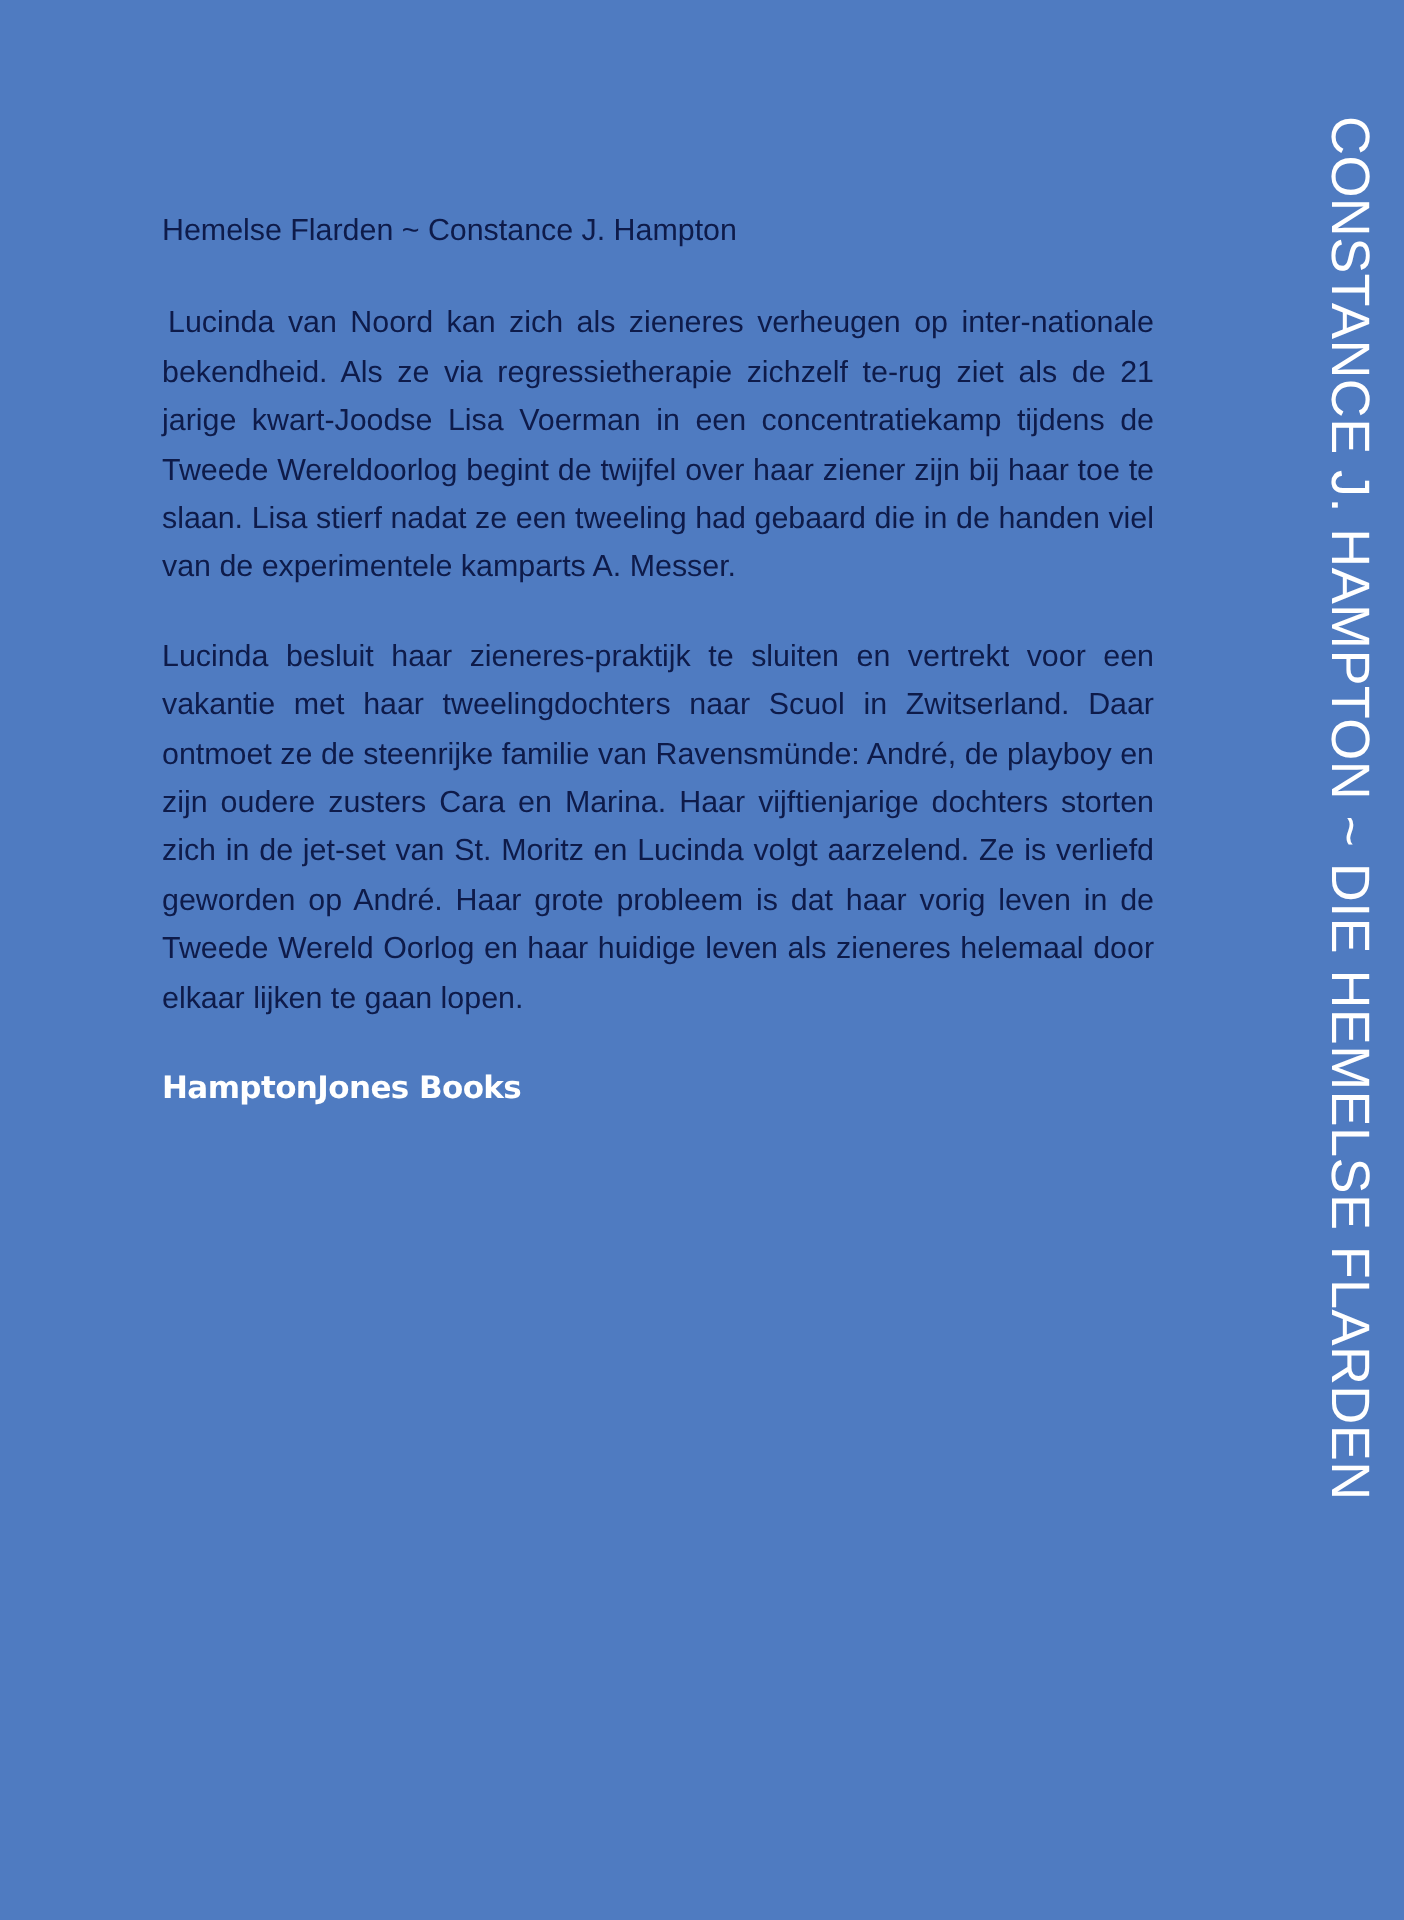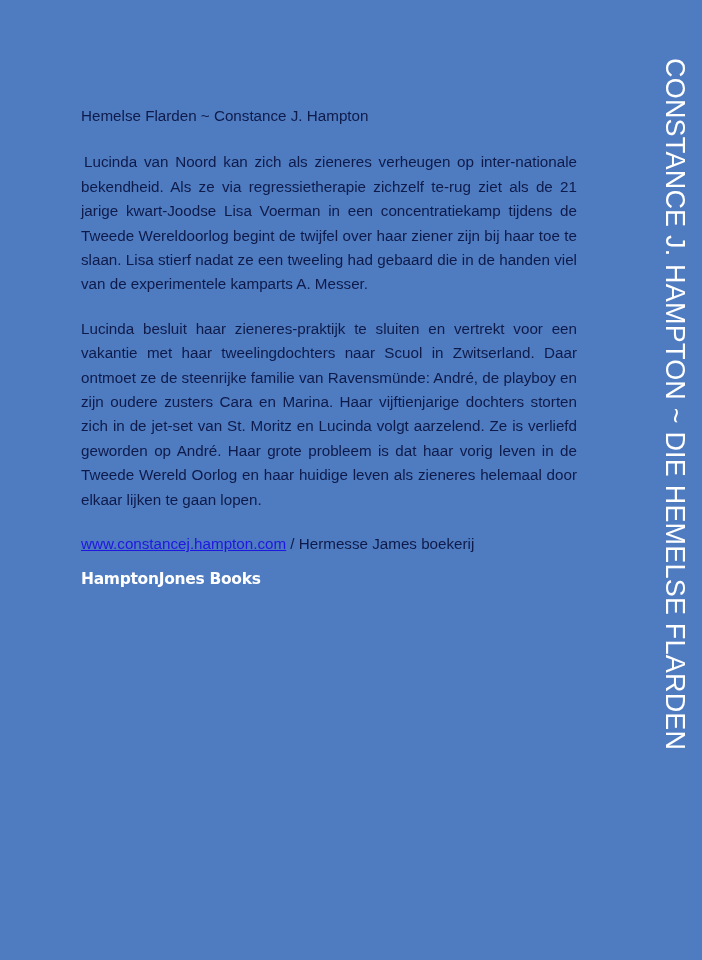--- a/index.html
+++ b/index.html
@@ -45,19 +45,16 @@
       letter-spacing: 0.2px;
     }
   </style>
 </head>
 <body>
 
 <div class="content">
   <div class="title">Hemelse Flarden ~ Constance J. Hampton</div>
   <div class="para para1">Lucinda  van Noord kan zich als zieneres verheugen op inter-nationale bekendheid. Als ze via regressietherapie zichzelf te-rug  ziet als  de 21  jarige  kwart-Joodse Lisa  Voerman  in een concentratiekamp tijdens de Tweede Wereldoorlog begint de twijfel  over  haar  ziener  zijn  bij haar toe te slaan. Lisa stierf nadat ze  een tweeling  had gebaard die in de handen viel van de experimentele kamparts A. Messer.</div>
   <div class="para">Lucinda  besluit  haar zieneres-praktijk  te sluiten en  vertrekt voor  een  vakantie  met haar tweelingdochters naar Scuol in Zwitserland.  Daar  ontmoet  ze  de  steenrijke  familie  van Ravensmünde: André, de playboy en zijn  oudere zusters Cara en Marina. Haar vijftienjarige dochters  storten  zich in de jet-set  van St.  Moritz en  Lucinda  volgt aarzelend.  Ze is verliefd geworden  op André.  Haar grote  probleem is dat  haar  vorig leven  in de Tweede Wereld  Oorlog en haar huidige  leven als zieneres helemaal door elkaar lijken te gaan lopen.</div>
-  <div class="link-line">
-    <a>www.constancej.hampton.com</a><span> / Hermesse James boekerij</span>
-  </div>
   <div class="publisher">HamptonJones Books</div>
 </div>
 
 <div class="spine">CONSTANCE J. HAMPTON ~ DIE HEMELSE FLARDEN</div>
 
 </body></html>

